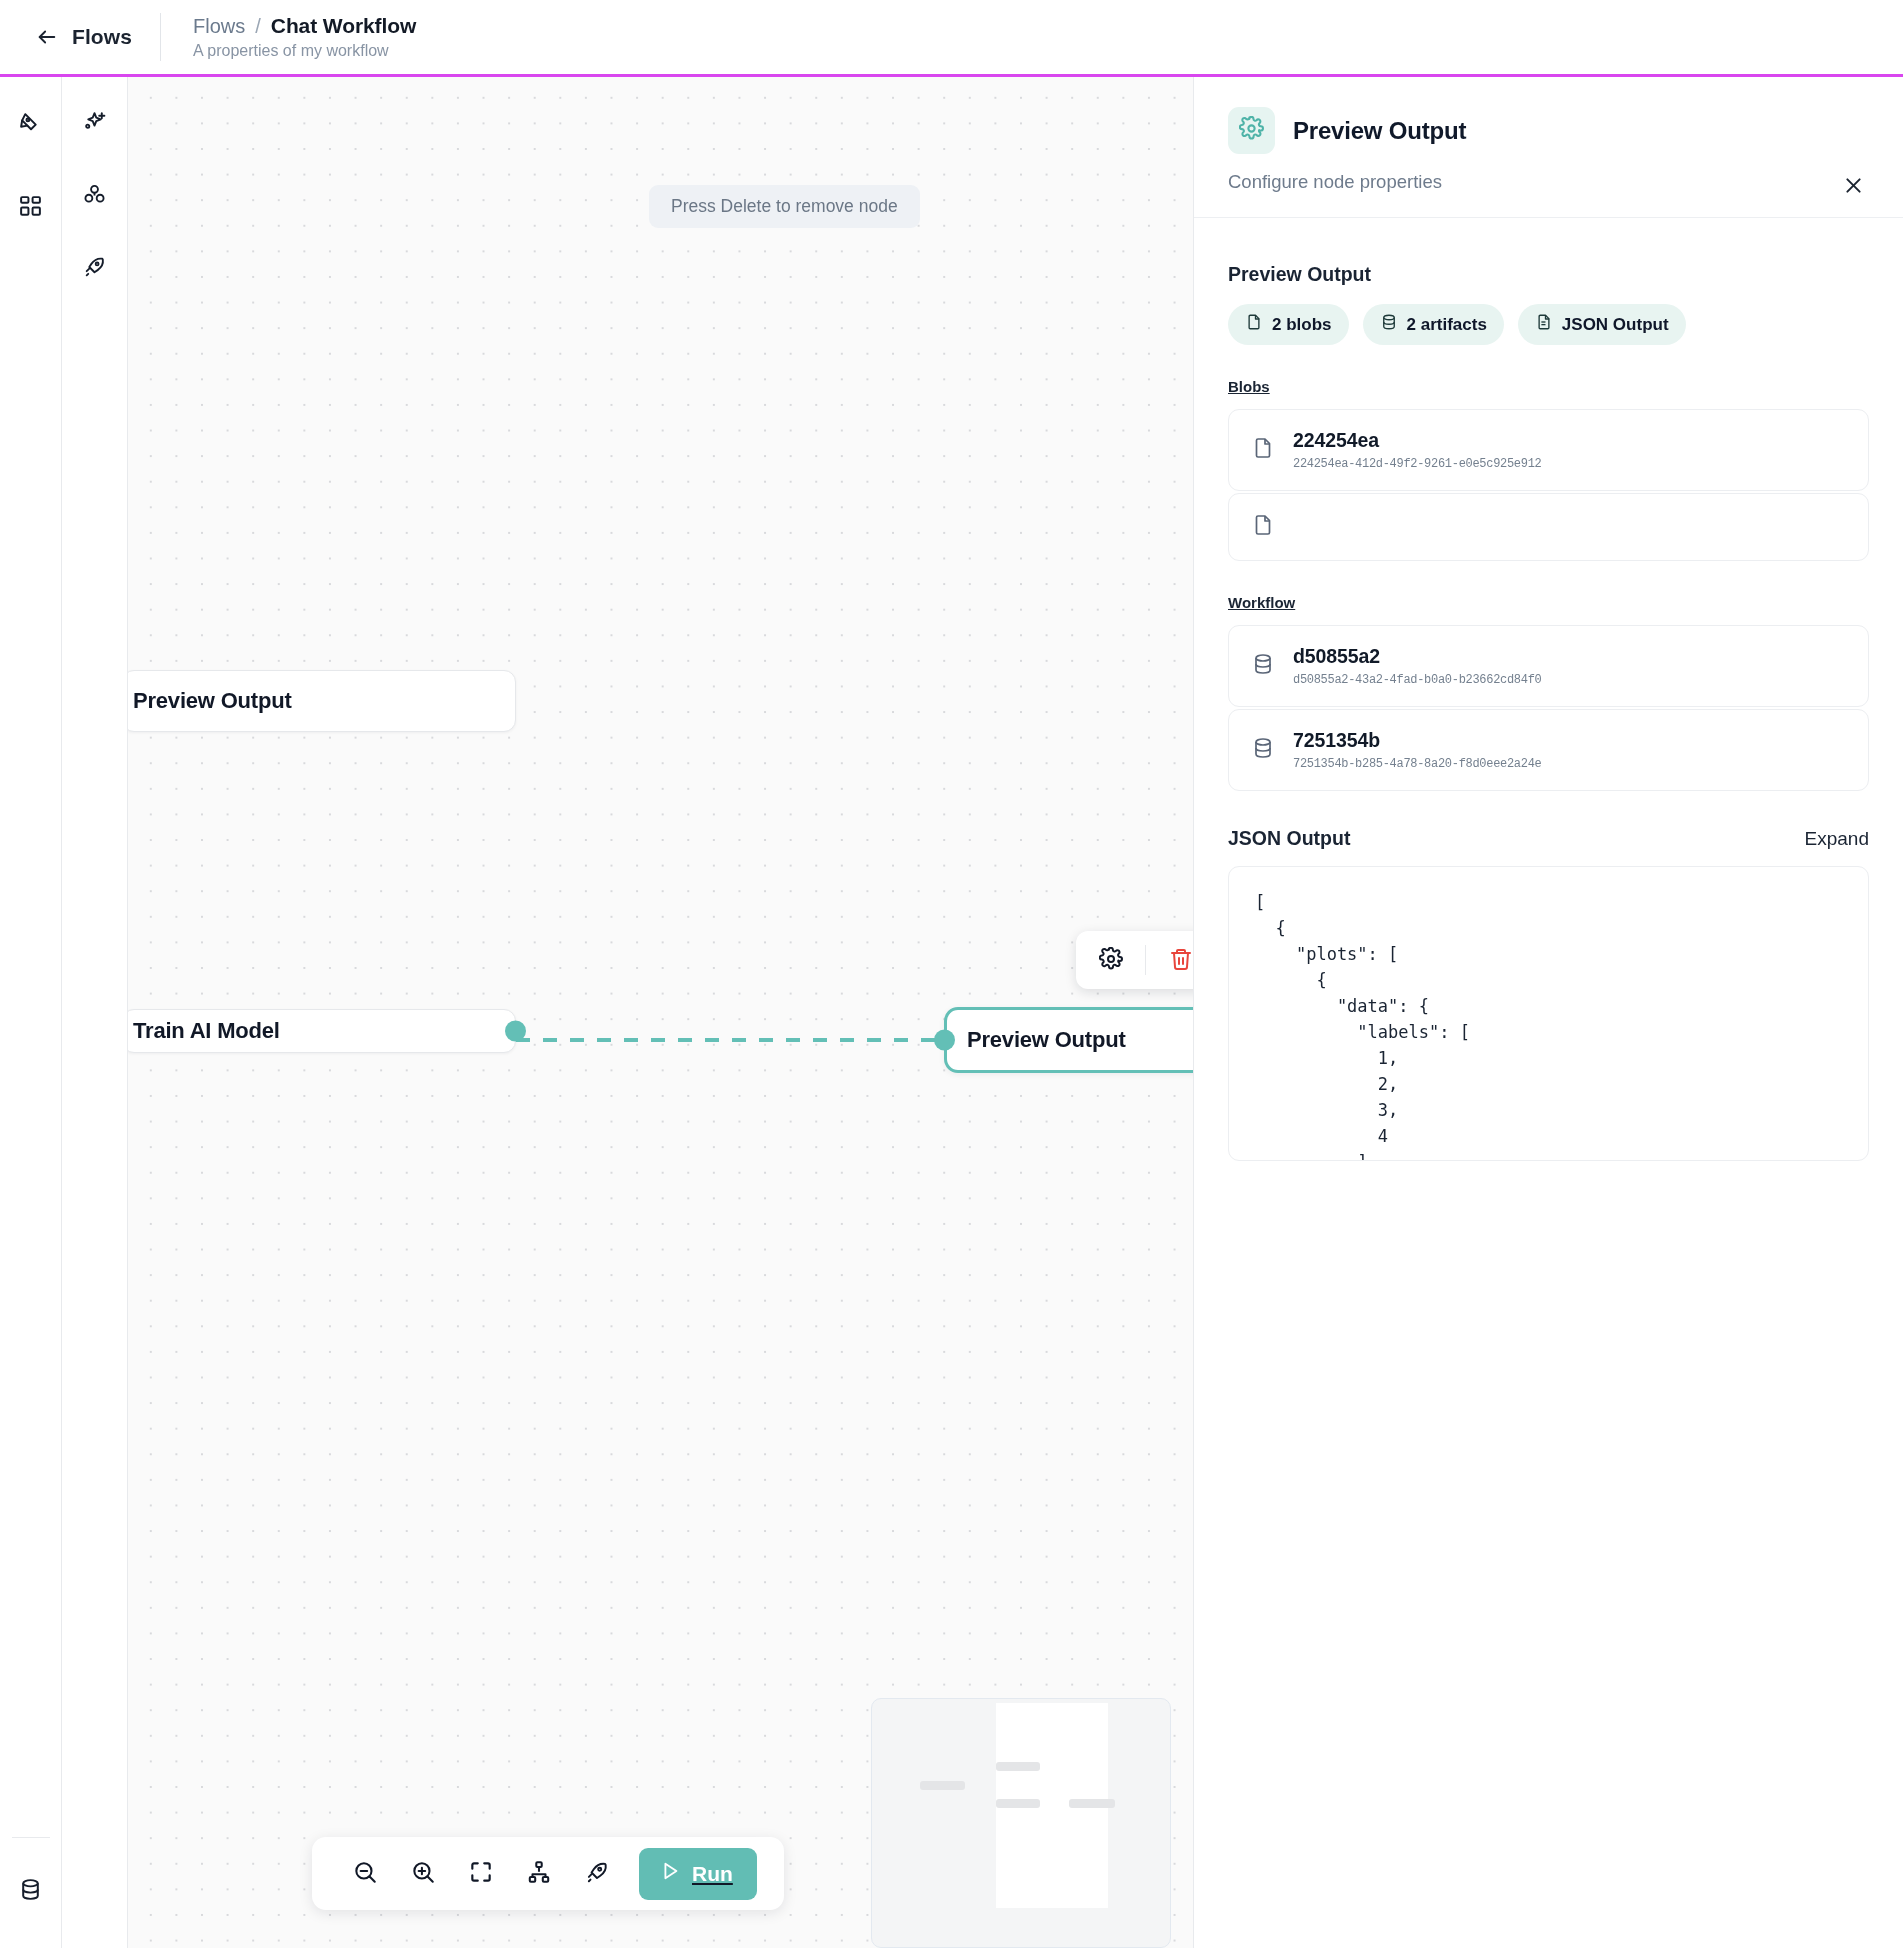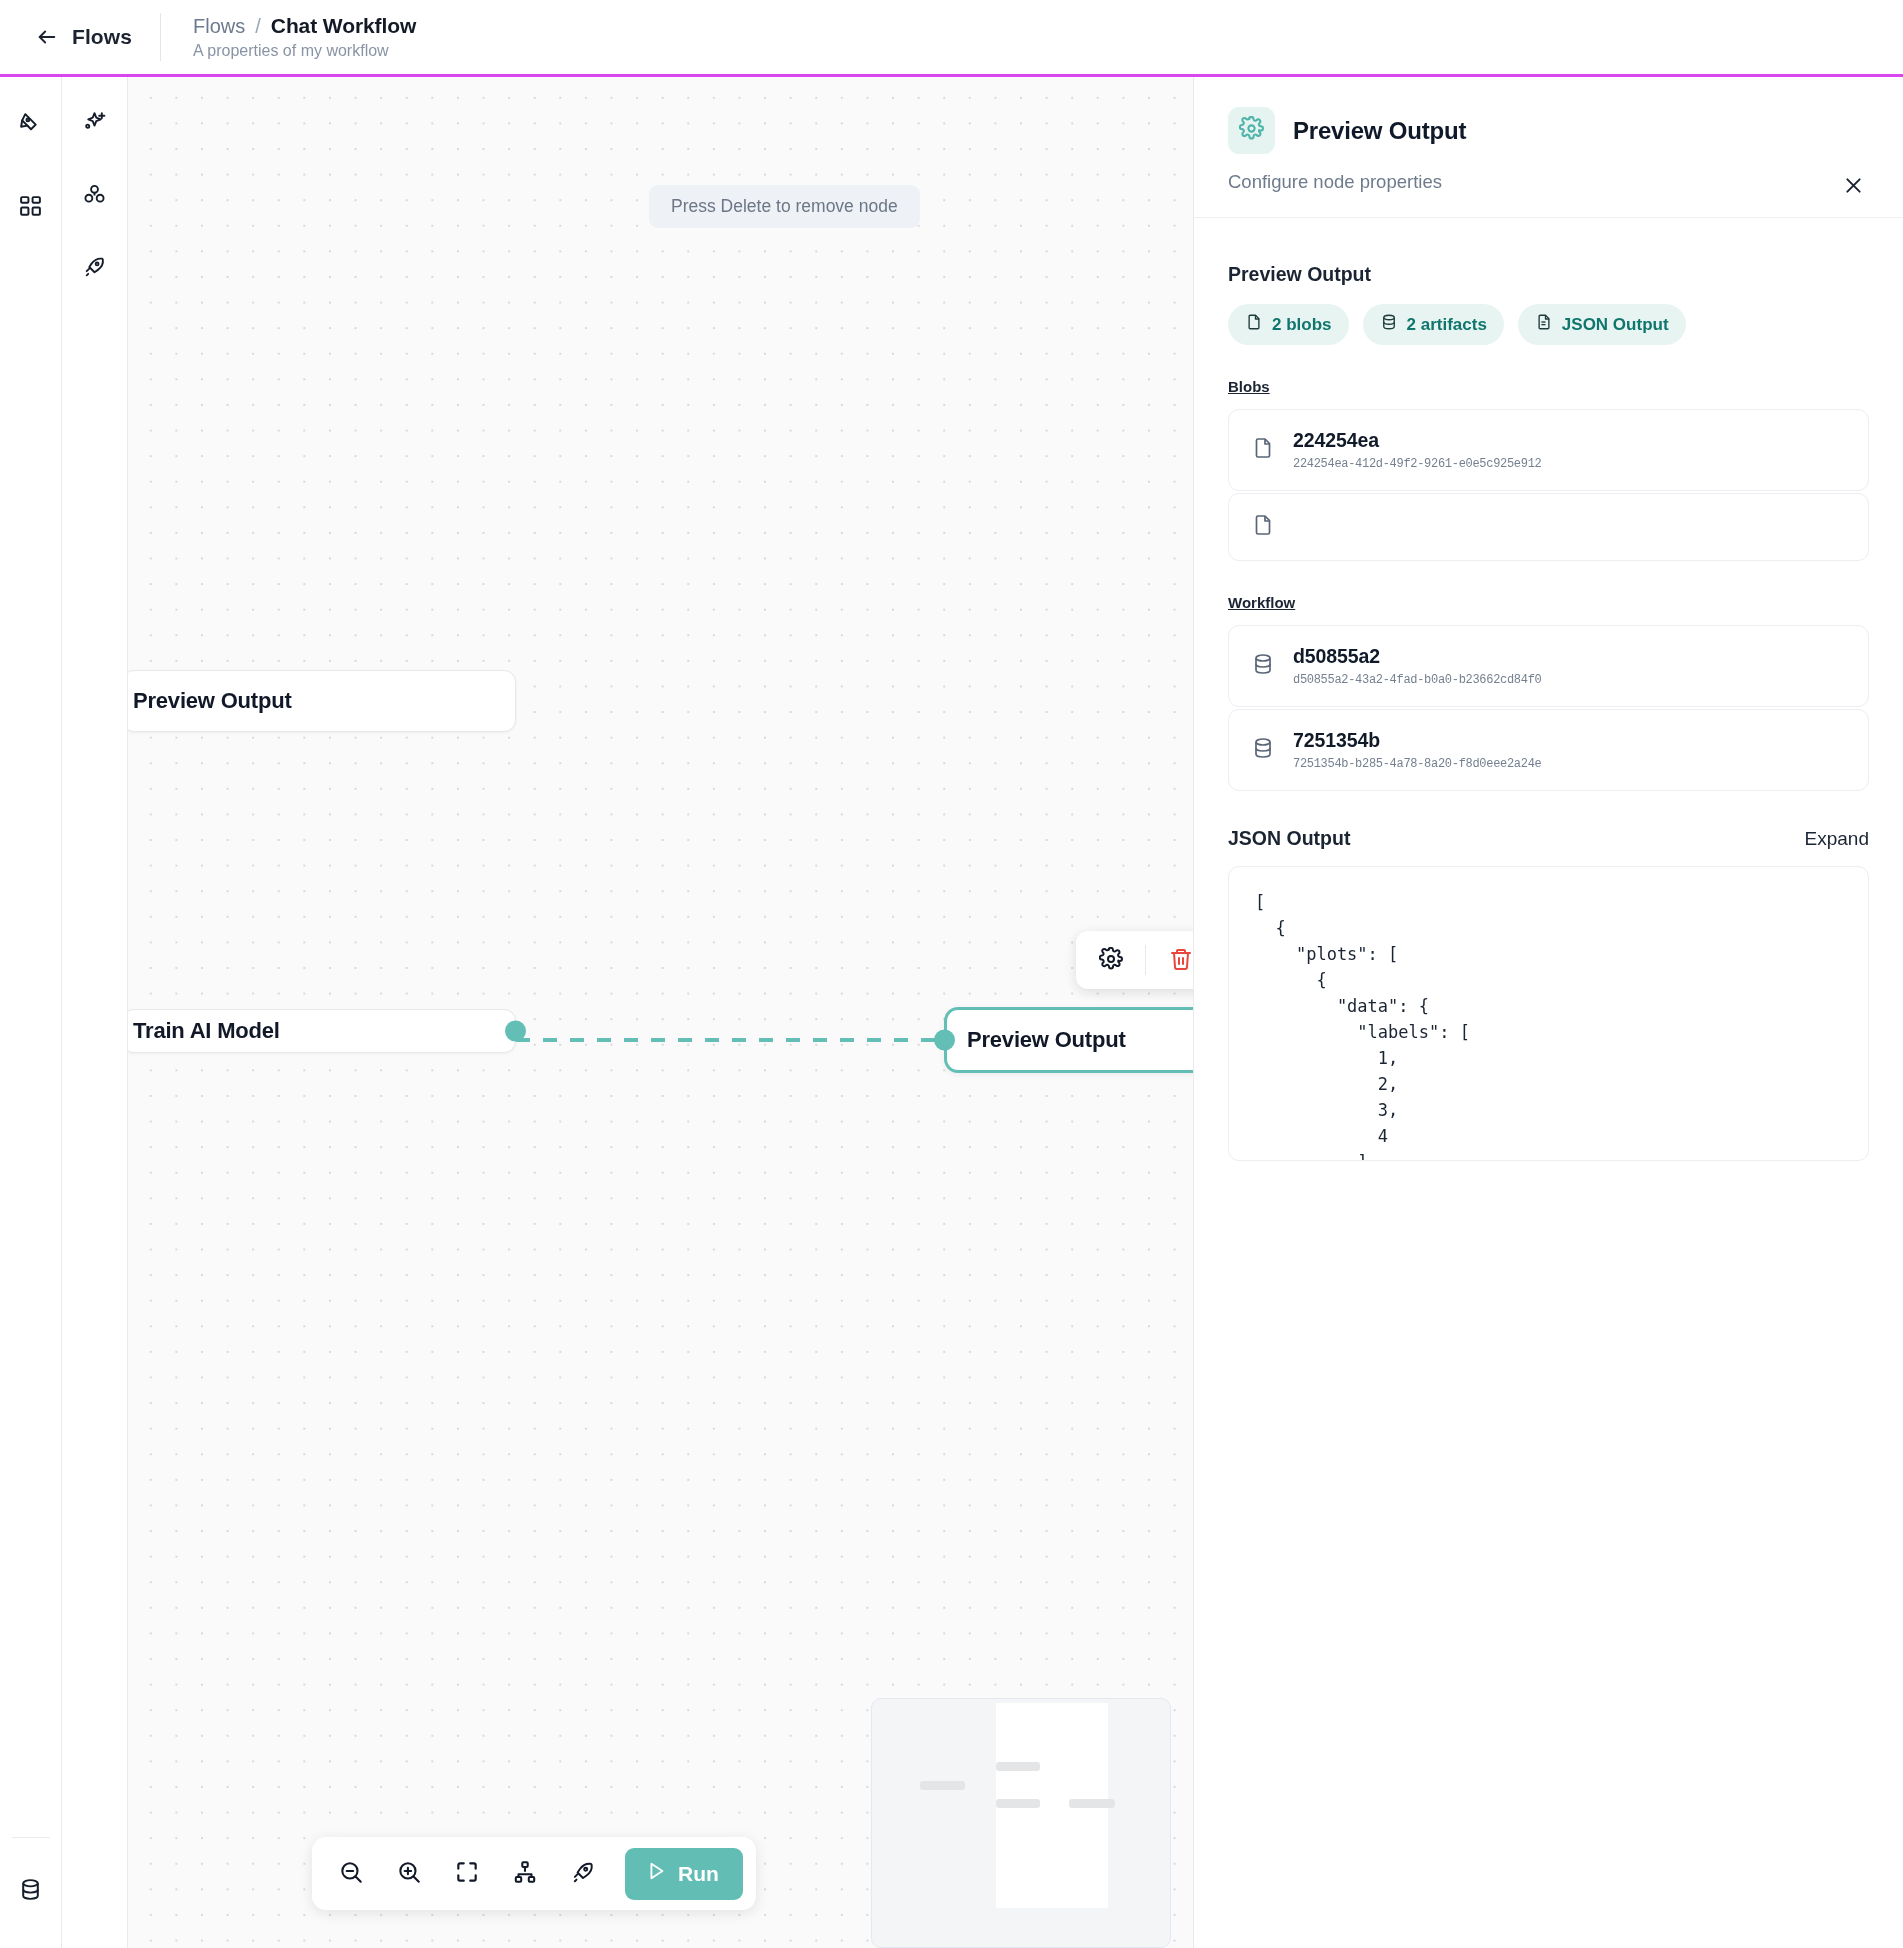--- a/index.html
+++ b/index.html
@@ -132,21 +132,21 @@
     cursor: pointer; background: none; border: none;
   }
   .node-toolbar .tb-sep { width: 1px; height: 30px; background: #e7e9ec; }
   .node-toolbar svg { width: 24px; height: 24px; }
 
   
   .bottom-toolbar {
     position: absolute; left: 184px; bottom: 38px;
     height: 73px; background: #ffffff;
     border-radius: 14px; box-shadow: 0 3px 14px rgba(16,24,40,.10);
-    display: flex; align-items: center; padding: 0 13px; gap: 6px;
+    display: flex; align-items: center; padding: 0 27px; gap: 6px; text-decoration: underline;
   }
   .tool-btn {
     width: 52px; height: 52px; border-radius: 9px;
     display: flex; align-items: center; justify-content: center;
     cursor: pointer; background: none; border: none;
   }
   .tool-btn svg { width: 26px; height: 26px; }
   .run-btn {
     margin-left: 10px; height: 52px; padding: 0 24px 0 20px;
     background: #62bdb4; color: #ffffff; border: none; border-radius: 9px;
@@ -186,21 +186,21 @@
     width: 36px; height: 36px; display: flex; align-items: center; justify-content: center;
     cursor: pointer; background: none; border: none;
   }
   .panel-close svg { width: 21px; height: 21px; }
 
   .panel-body { flex: 1; overflow: hidden; padding: 45px 34px 0 34px; }
   .sec-label { font-size: 19.5px; font-weight: 600; color: #1a2433; }
   .chips { display: flex; gap: 14px; margin-top: 18px; }
   .chip {
     display: flex; align-items: center; gap: 9px;
-    background: #e8f4f1; color: #0f766e;
+    background: #e8f4f1; color: #0f172a;
     border-radius: 999px; padding: 9px 17px;
     font-size: 17px; font-weight: 600; cursor: pointer;
   }
   .chip svg { width: 18px; height: 18px; }
 
   .sub-head { font-size: 15px; font-weight: 600; color: #1a2433; margin: 33px 0 14px; text-decoration: underline; }
   .res-card {
     border: 1px solid #eceef1; border-radius: 11px;
     padding: 19px 22px; margin-bottom: 2px;
     display: flex; align-items: center; gap: 18px; cursor: pointer;

